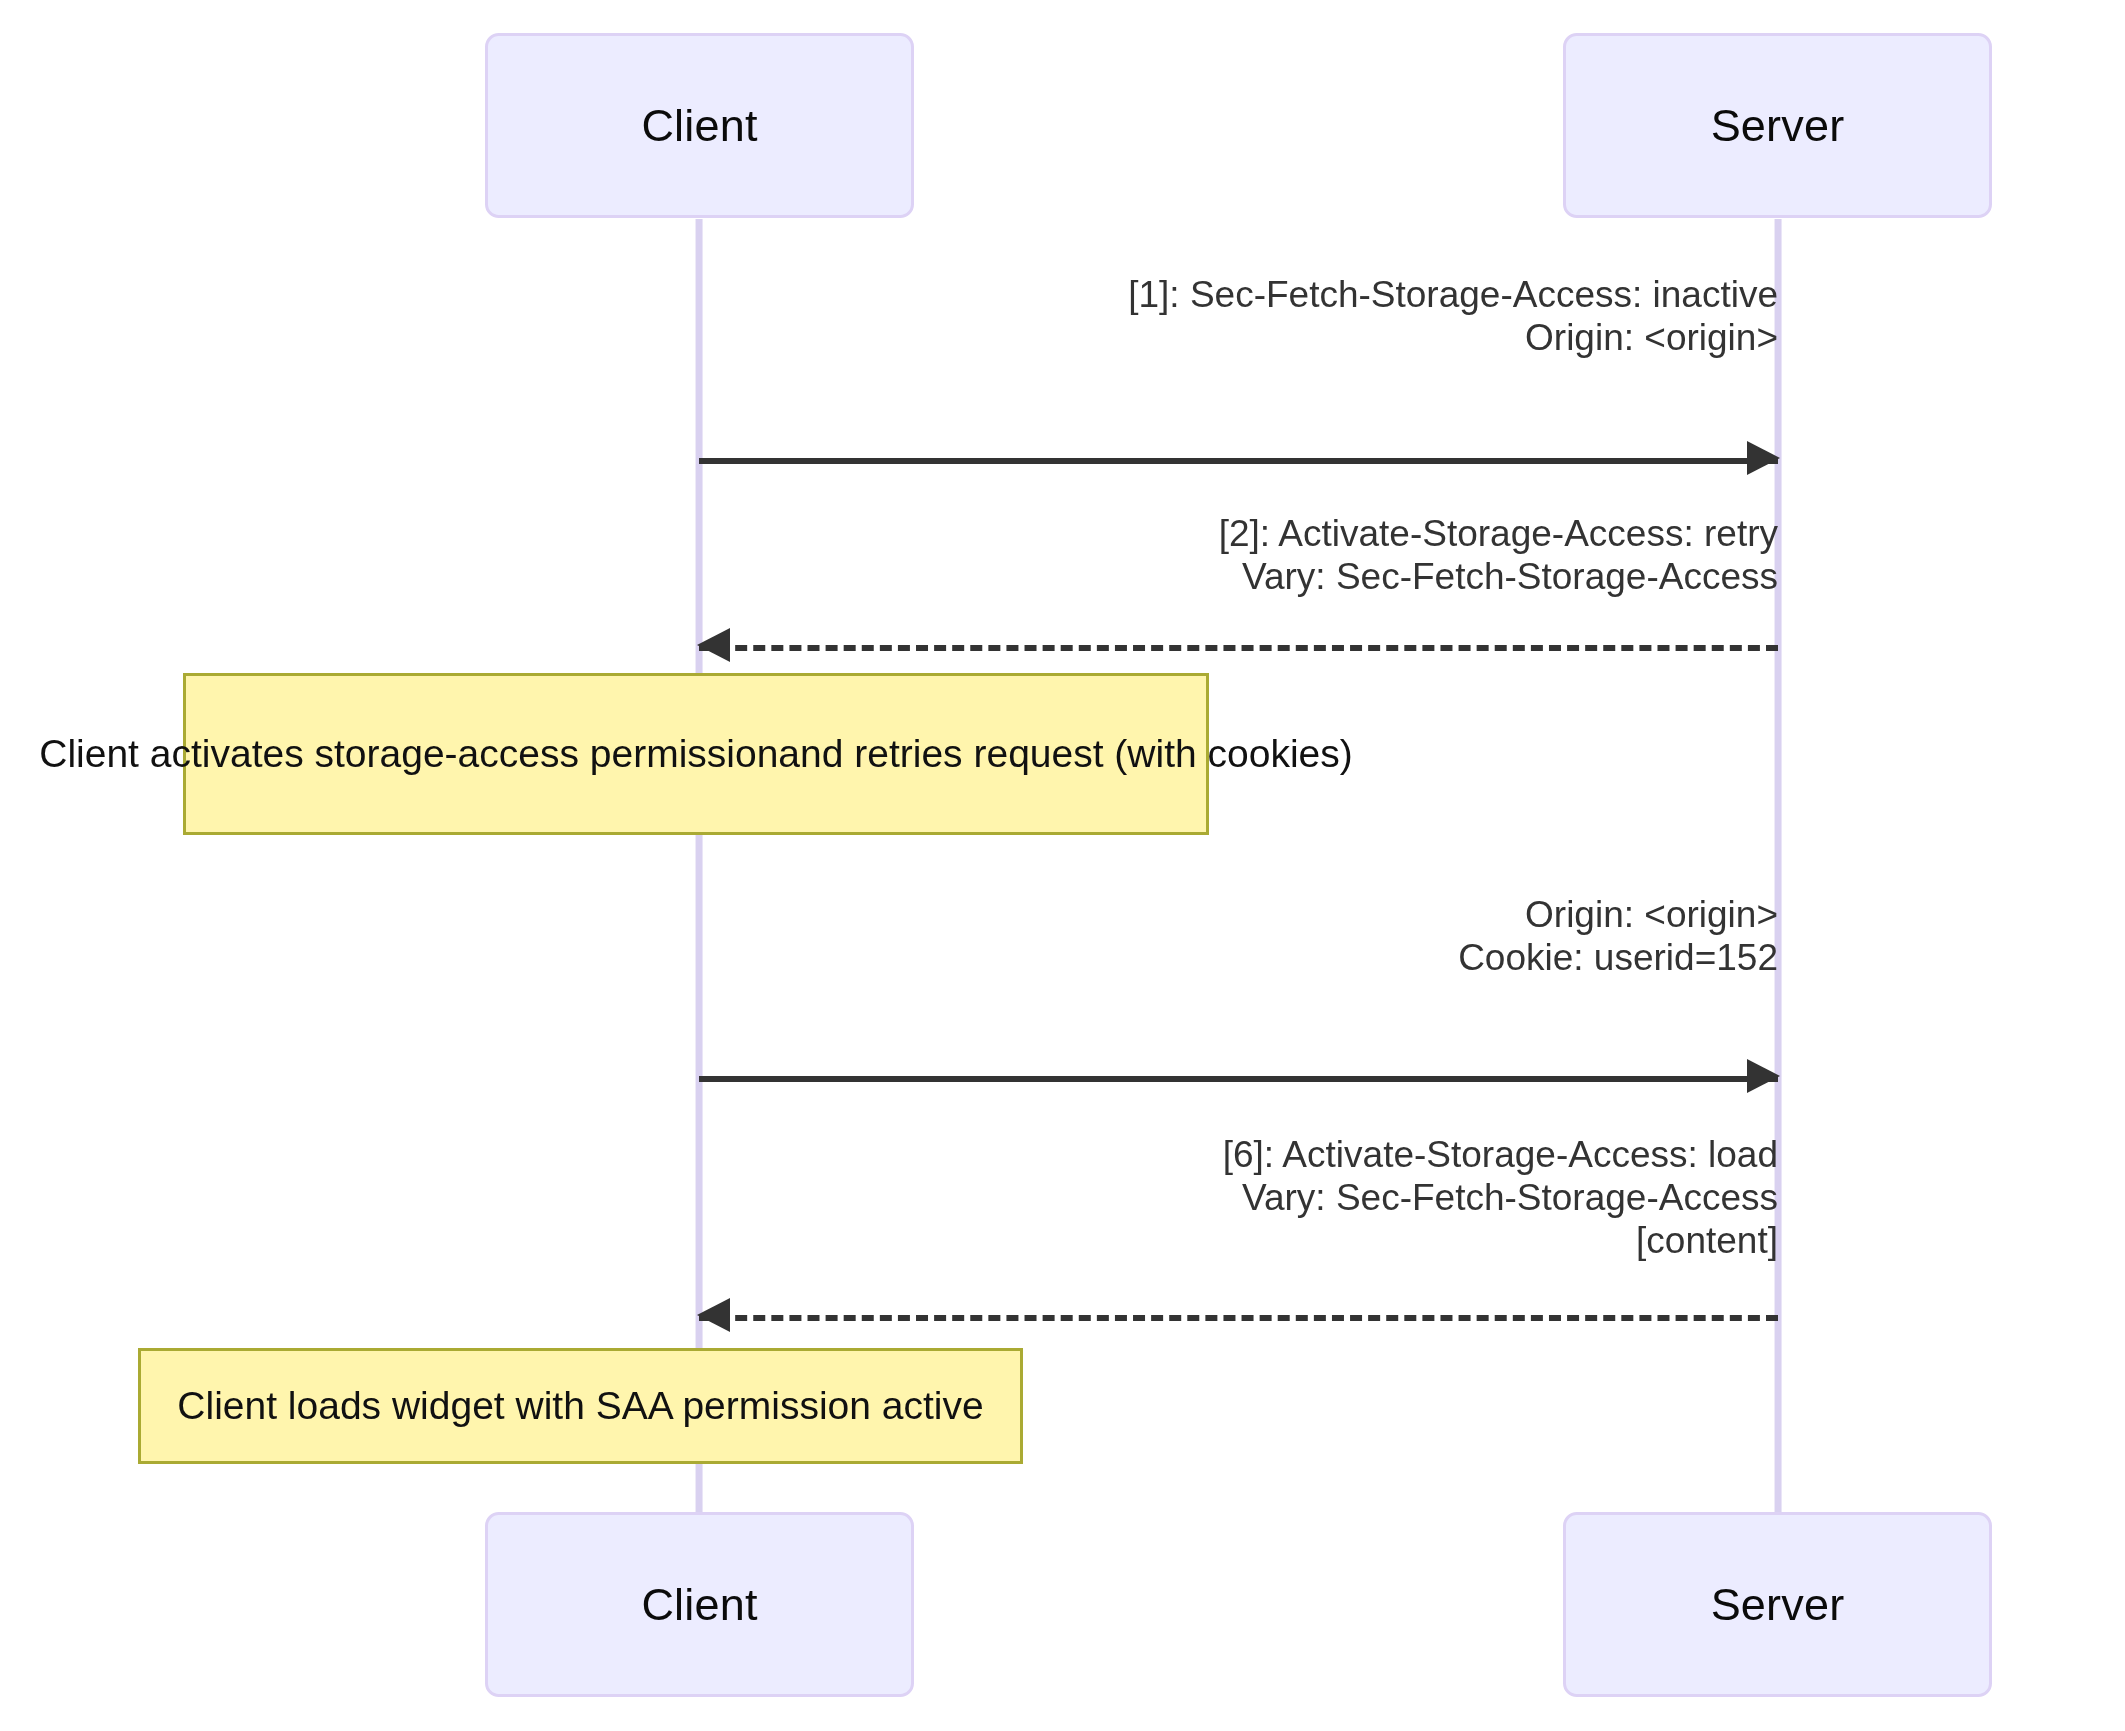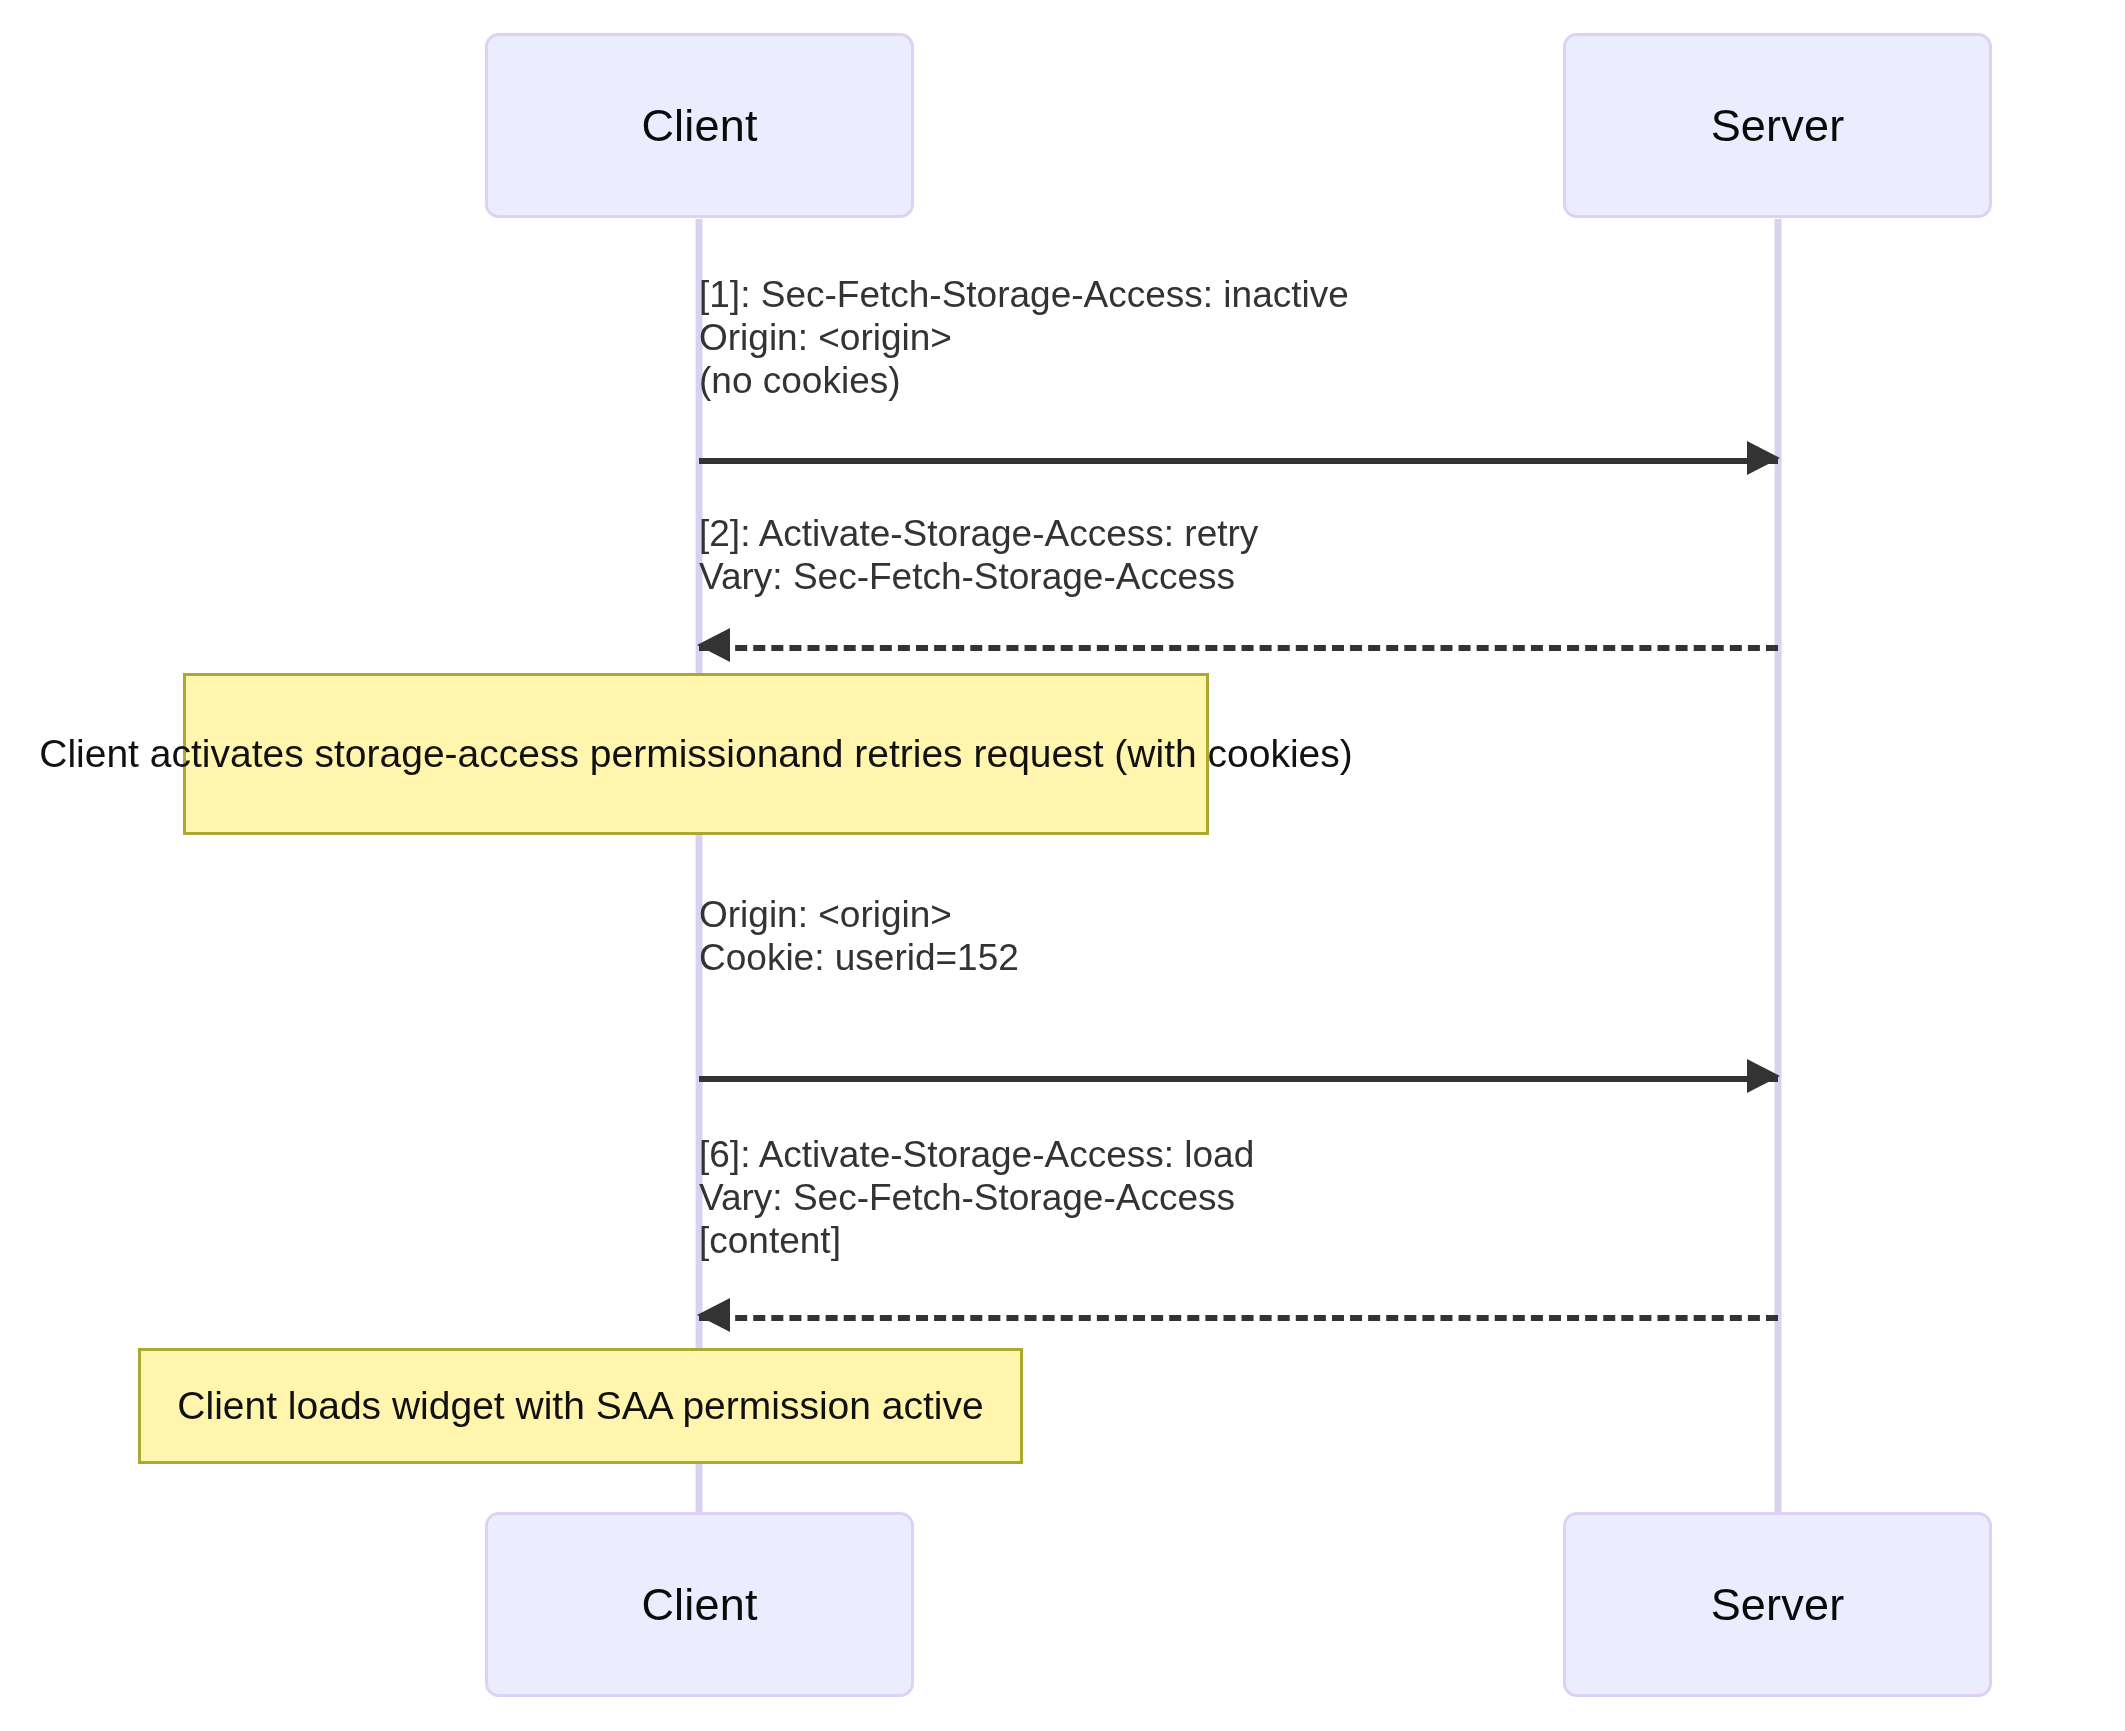--- a/index.html
+++ b/index.html
@@ -40,21 +40,21 @@
   .actor-label {
     font-size: 45px;
     color: #0b0b0b;
     font-weight: 400;
     letter-spacing: 0.2px;
     line-height: 1;
   }
   
   .msg-text {
     position: absolute;
-    text-align: left;
+    text-align: right;
     color: #333333;
     font-size: 37px;
     line-height: 1.06;
     white-space: nowrap;
   }
   .msg-text .line { display: block; padding: 2px 0; }
 
   
   .arrow {
     position: absolute;
@@ -121,21 +121,20 @@
   <div class="actor-box" style="left:485px; top:32.5px; width:429px; height:185px;">
     <span class="actor-label">Client</span>
   </div>
   <div class="actor-box" style="left:1563px; top:32.5px; width:429px; height:185px;">
     <span class="actor-label">Server</span>
   </div>
 
   <div class="msg-text" style="left:699px; top:273px; width:1079px;">
     <span class="line">[1]: Sec-Fetch-Storage-Access: inactive</span>
     <span class="line">Origin: &lt;origin&gt;</span>
-    <span class="line">(no cookies)</span>
   </div>
   <div class="arrow to-right" style="left:699px; top:458px; width:1079px;">
     <span class="shaft"></span>
     <span class="head"></span>
   </div>
 
   <div class="msg-text" style="left:699px; top:512px; width:1079px;">
     <span class="line">[2]: Activate-Storage-Access: retry</span>
     <span class="line">Vary: Sec-Fetch-Storage-Access</span>
   </div>

